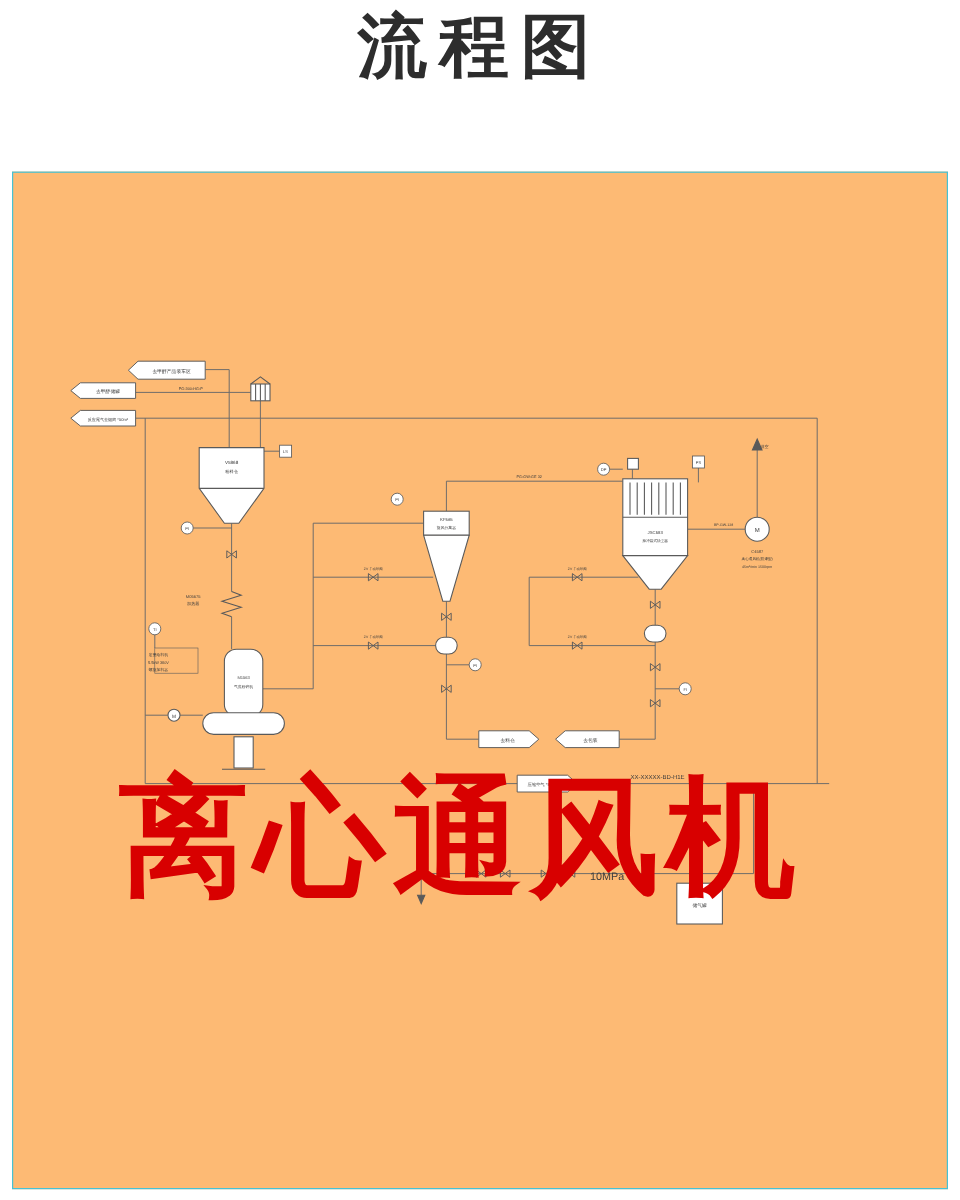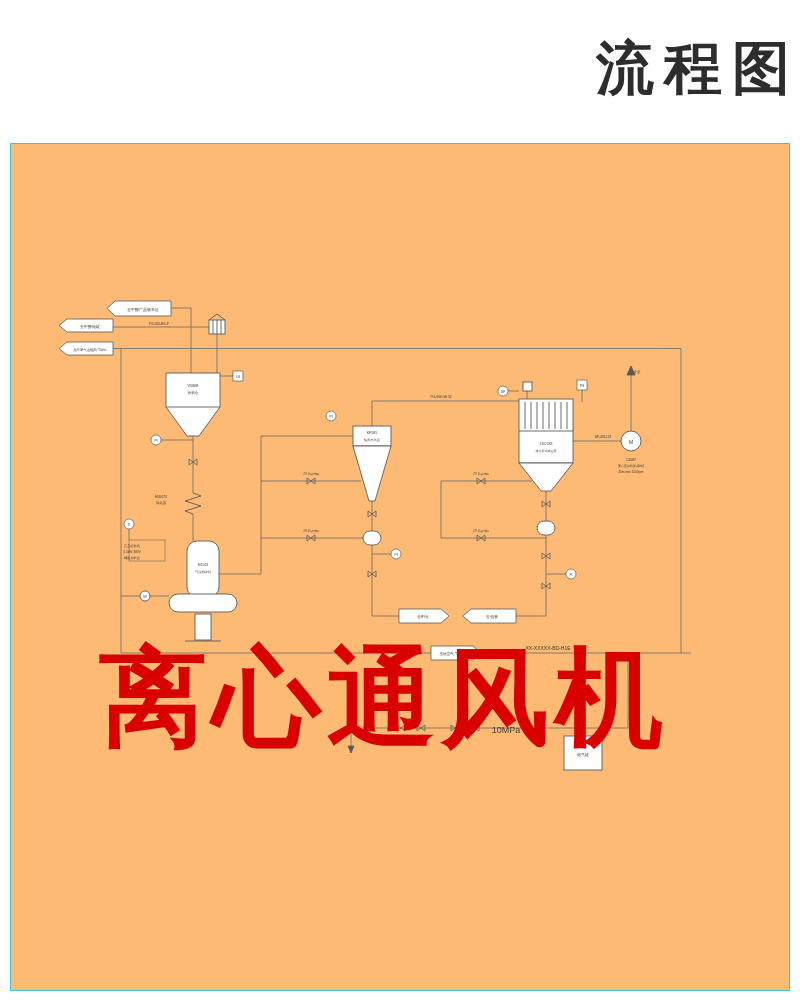--- a/index.html
+++ b/index.html
@@ -1,21 +1,21 @@
 <!DOCTYPE html>
 <html><head>
 <meta charset="utf-8">
 <style>
   html,body{margin:0;padding:0;}
   body{
     width:800px;height:1000px;background:#ffffff;position:relative;
     font-family:"Liberation Sans","DejaVu Sans",sans-serif;
   }
   .title{
-    padding-top:30px;text-align:right;font-size:58px;font-weight:bold;
+    text-align:center;font-size:58px;font-weight:bold;
     color:#2d2d2d;letter-spacing:10px;
   }
   .frame{
     position:absolute;left:10px;top:143px;width:778px;height:846px;
     border:1px solid #46c2d4;background:#fdba74;overflow:hidden;
   }
   .frame svg{position:absolute;left:0;top:0;width:778px;height:846px;}
   svg text{fill:#3c3c3c;text-anchor:middle;font-family:"Liberation Sans","DejaVu Sans",sans-serif;}
   .watermark{
     position:absolute;left:88px;top:500px;font-size:108px;font-weight:bold;

